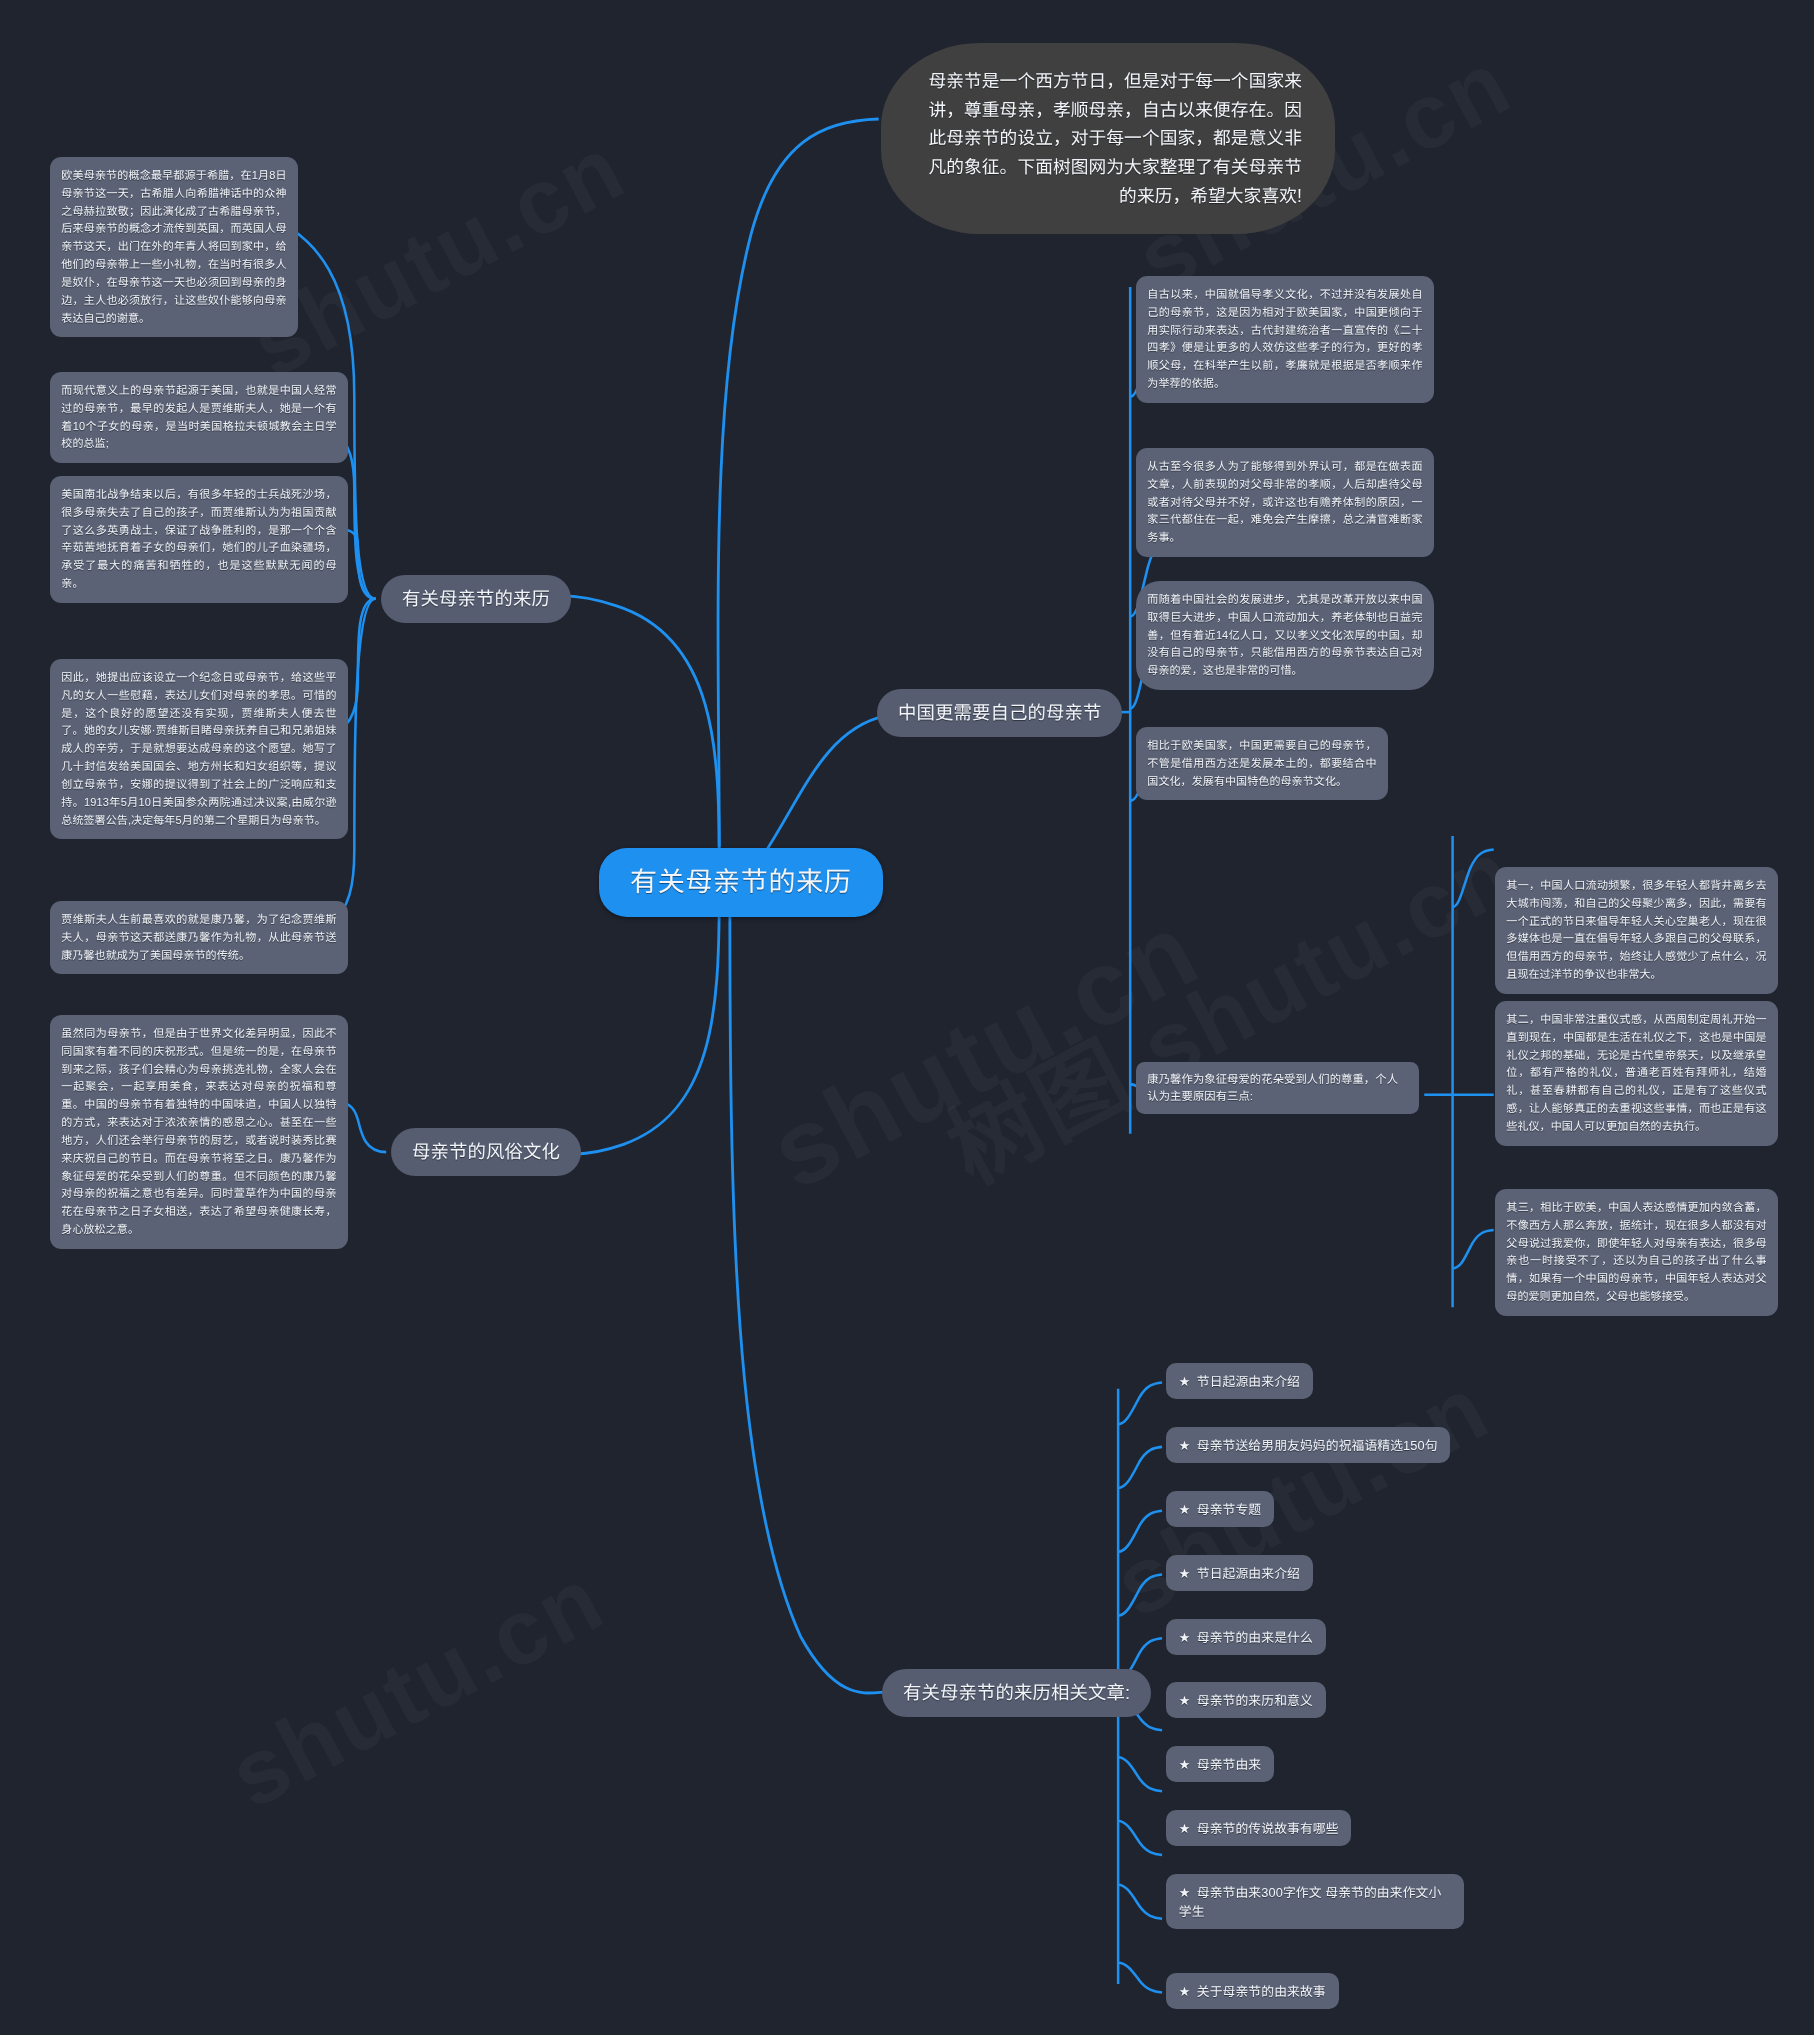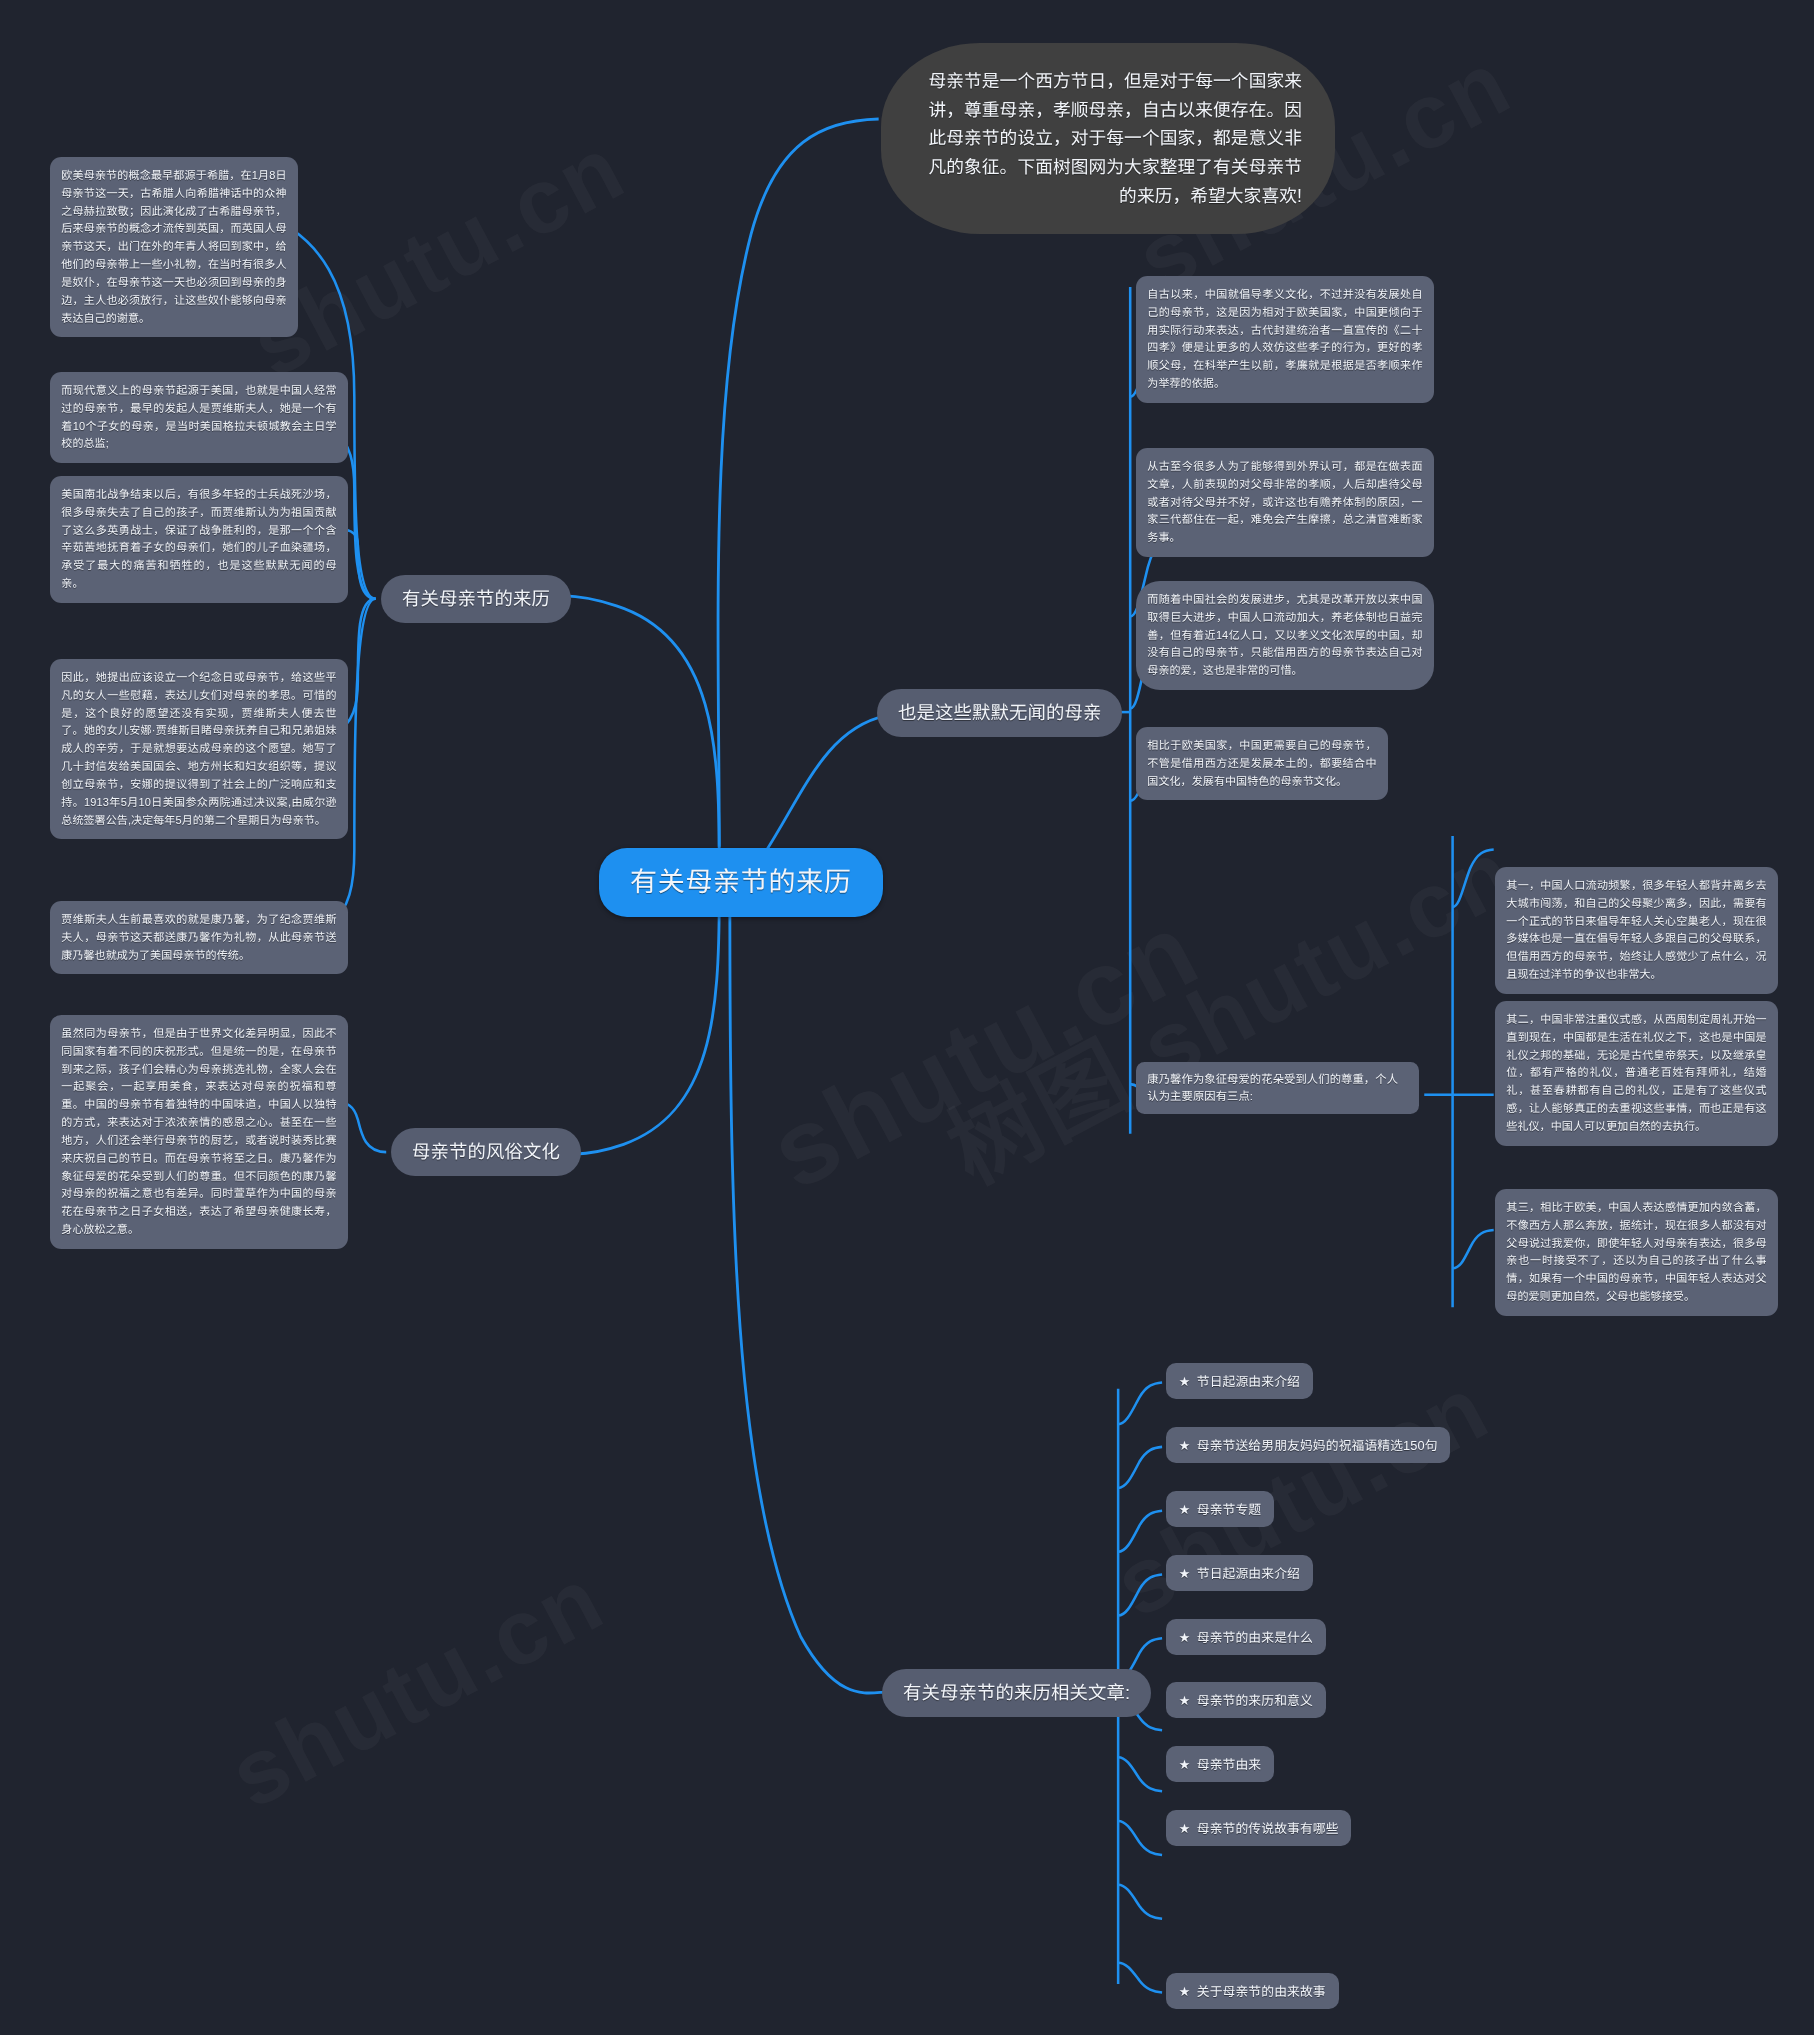--- a/index.html
+++ b/index.html
@@ -160,21 +160,21 @@
 
   <div class="node branch" style="left:381px;top:575px;">
     <span>有关母亲节的来历</span>
   </div>
 
   <div class="node branch" style="left:391px;top:1128px;">
     <span>母亲节的风俗文化</span>
   </div>
 
   <div class="node branch" style="left:877px;top:689px;">
-    <span>也是这些默默无闻的母亲</span>
+    <span>中国更需要自己的母亲节</span>
   </div>
 
   <div class="node branch" style="left:882px;top:1669px;">
     <span>有关母亲节的来历相关文章:</span>
   </div>
 
   <div class="node para" style="left:50px;top:157px;width:248px;">
     <span>欧美母亲节的概念最早都源于希腊，在1月8日母亲节这一天，古希腊人向希腊神话中的众神之母赫拉致敬；因此演化成了古希腊母亲节，后来母亲节的概念才流传到英国，而英国人母亲节这天，出门在外的年青人将回到家中，给他们的母亲带上一些小礼物，在当时有很多人是奴仆，在母亲节这一天也必须回到母亲的身边，主人也必须放行，让这些奴仆能够向母亲表达自己的谢意。</span>
   </div>
 
@@ -247,18 +247,21 @@
   </div>
   <div class="node chip" style="left:1166px;top:1682px;">
     <span class="star">★</span><span>母亲节的来历和意义</span>
   </div>
   <div class="node chip" style="left:1166px;top:1746px;">
     <span class="star">★</span><span>母亲节由来</span>
   </div>
   <div class="node chip" style="left:1166px;top:1810px;">
     <span class="star">★</span><span>母亲节的传说故事有哪些</span>
   </div>
+  <div class="node chip wrap" style="left:1166px;top:1874px;width:298px;">
+    <span class="star">★</span><span>母亲节由来300字作文 母亲节的由来作文小学生</span>
+  </div>
   <div class="node chip" style="left:1166px;top:1973px;">
     <span class="star">★</span><span>关于母亲节的由来故事</span>
   </div>
 
 </div>
 
 
 </body></html>

